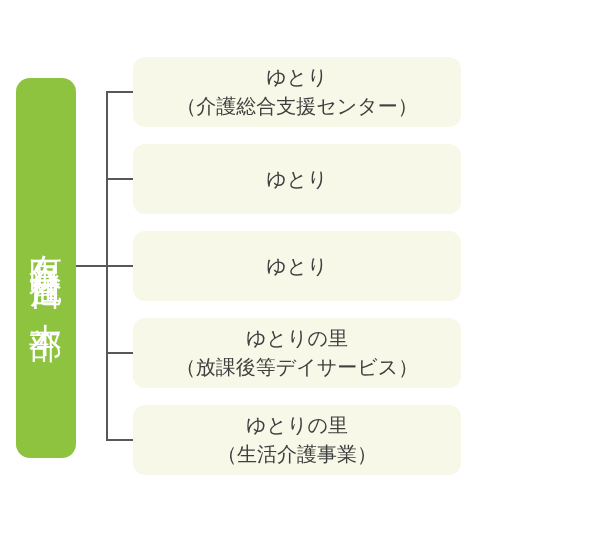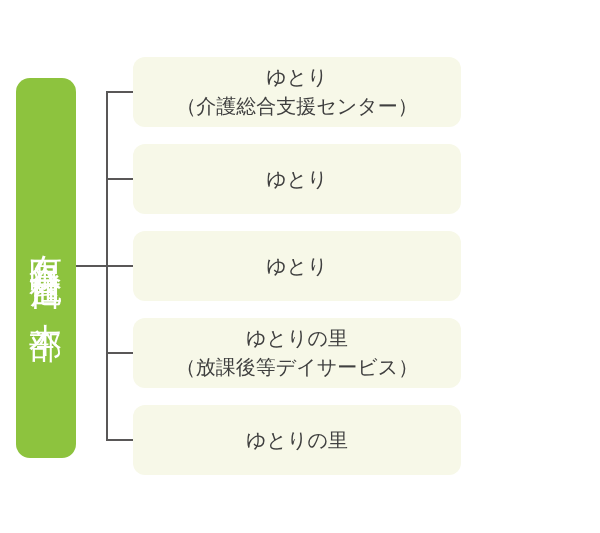--- a/index.html
+++ b/index.html
@@ -112,15 +112,16 @@
     <span class="unit-name">ゆとり</span>
   </div>
 
   <div class="unit-box u4">
     <span class="unit-name">ゆとりの里</span>
     <span class="unit-subtitle">（放課後等デイサービス）</span>
   </div>
 
   <div class="unit-box u5">
     <span class="unit-name">ゆとりの里</span>
+    <span class="unit-subtitle">（生活介護事業）</span>
   </div>
 
 </div>
 
 </body></html>

